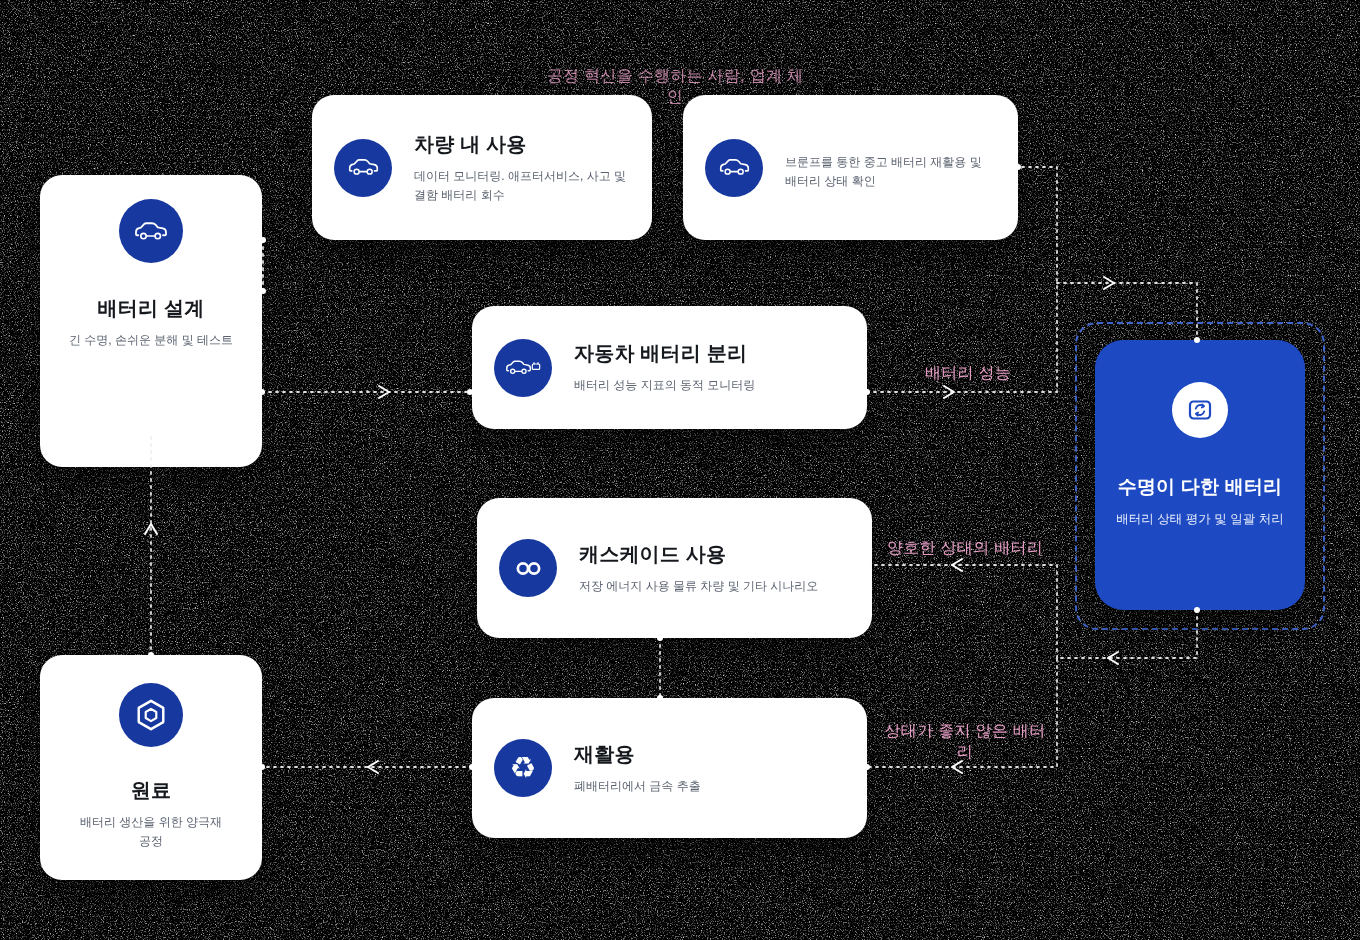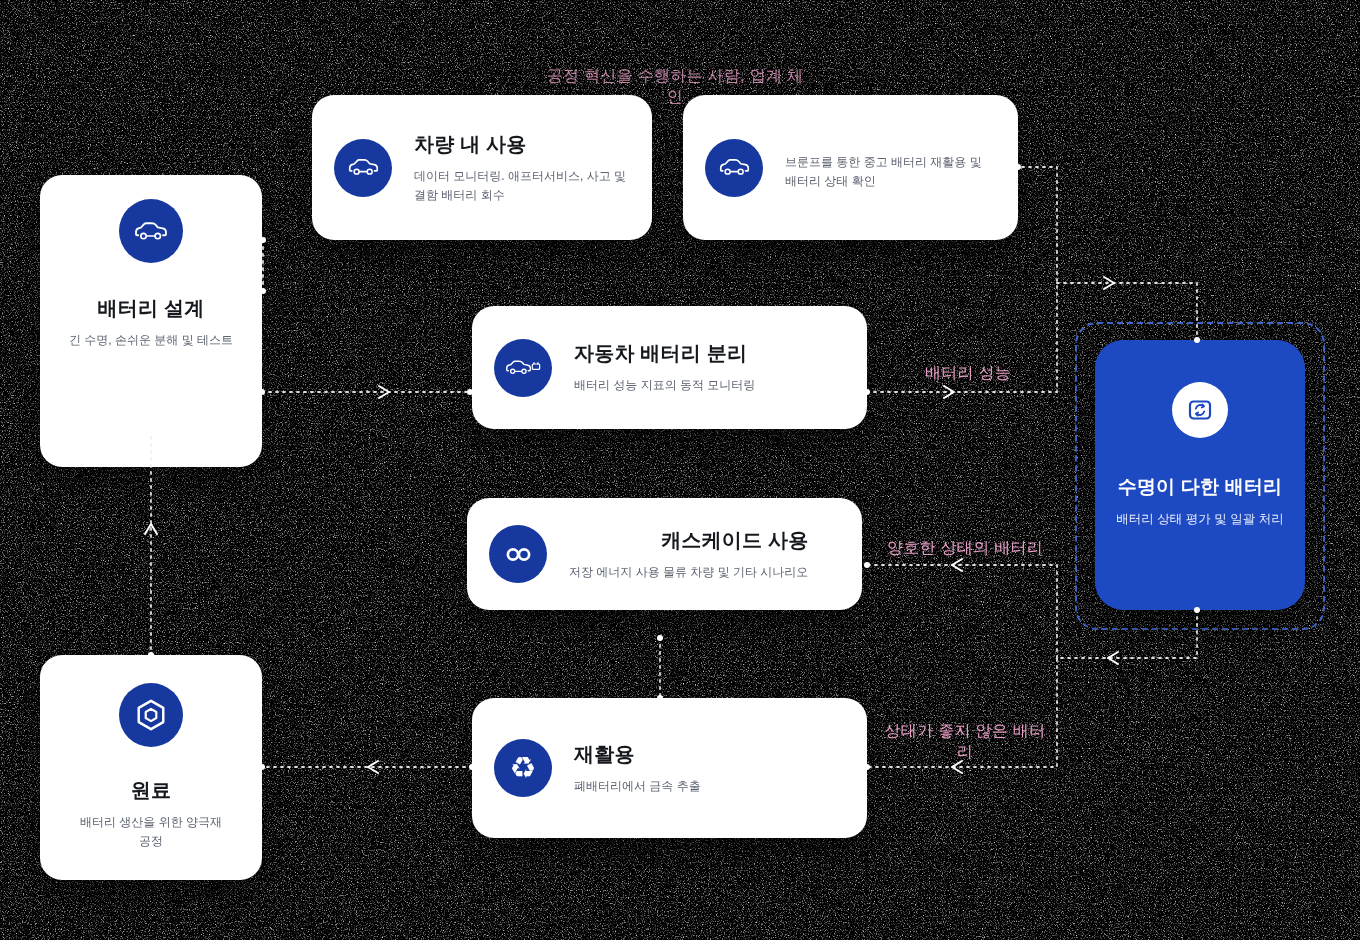--- a/index.html
+++ b/index.html
@@ -27,21 +27,21 @@
   .vcard .icon-circle { margin:0 auto; }
   .label {
     position:absolute; z-index:3; color:#f9a8d4; font-size:16px; text-align:center;
     opacity:.92; letter-spacing:.3px;
   }
   #card-design { left:40px; top:175px; width:222px; height:292px; padding:24px 20px 0; }
   #card-design .title { margin-top:32px; }
   #card-use { left:312px; top:95px; width:340px; height:145px; }
   #card-disposal { left:683px; top:95px; width:335px; height:145px; }
   #card-separation { left:472px; top:306px; width:395px; height:123px; }
-  #card-cascade { left:467px; top:498px; width:395px; height:112px;text-align:right; }
+  #card-cascade { left:477px; top:498px; width:395px; height:140px; }
   #card-recycle { left:472px; top:698px; width:395px; height:140px; }
   #card-raw { left:40px; top:655px; width:222px; height:225px; padding:28px 36px 0; }
   #card-raw .title { margin-top:30px; }
   #eol-wrap {
     position:absolute; left:1075px; top:322px; width:250px; height:308px;
     border:2px dashed #3f66cf; border-radius:22px; z-index:1;
   }
   #eol-card {
     position:absolute; left:1095px; top:340px; width:210px; height:270px;
     background:#1d49c2; border-radius:28px; z-index:1; text-align:center;

